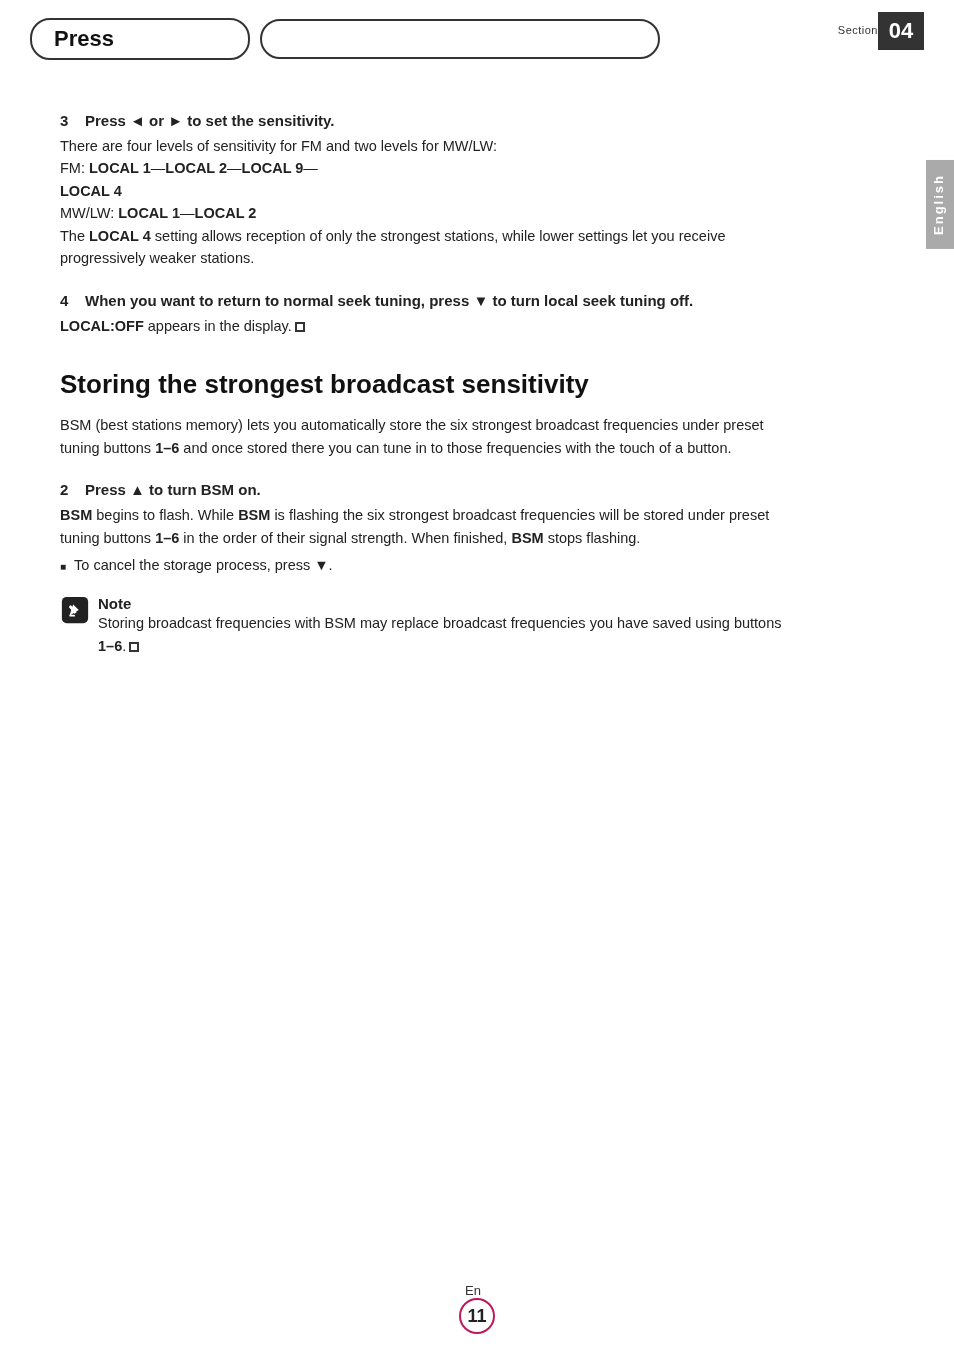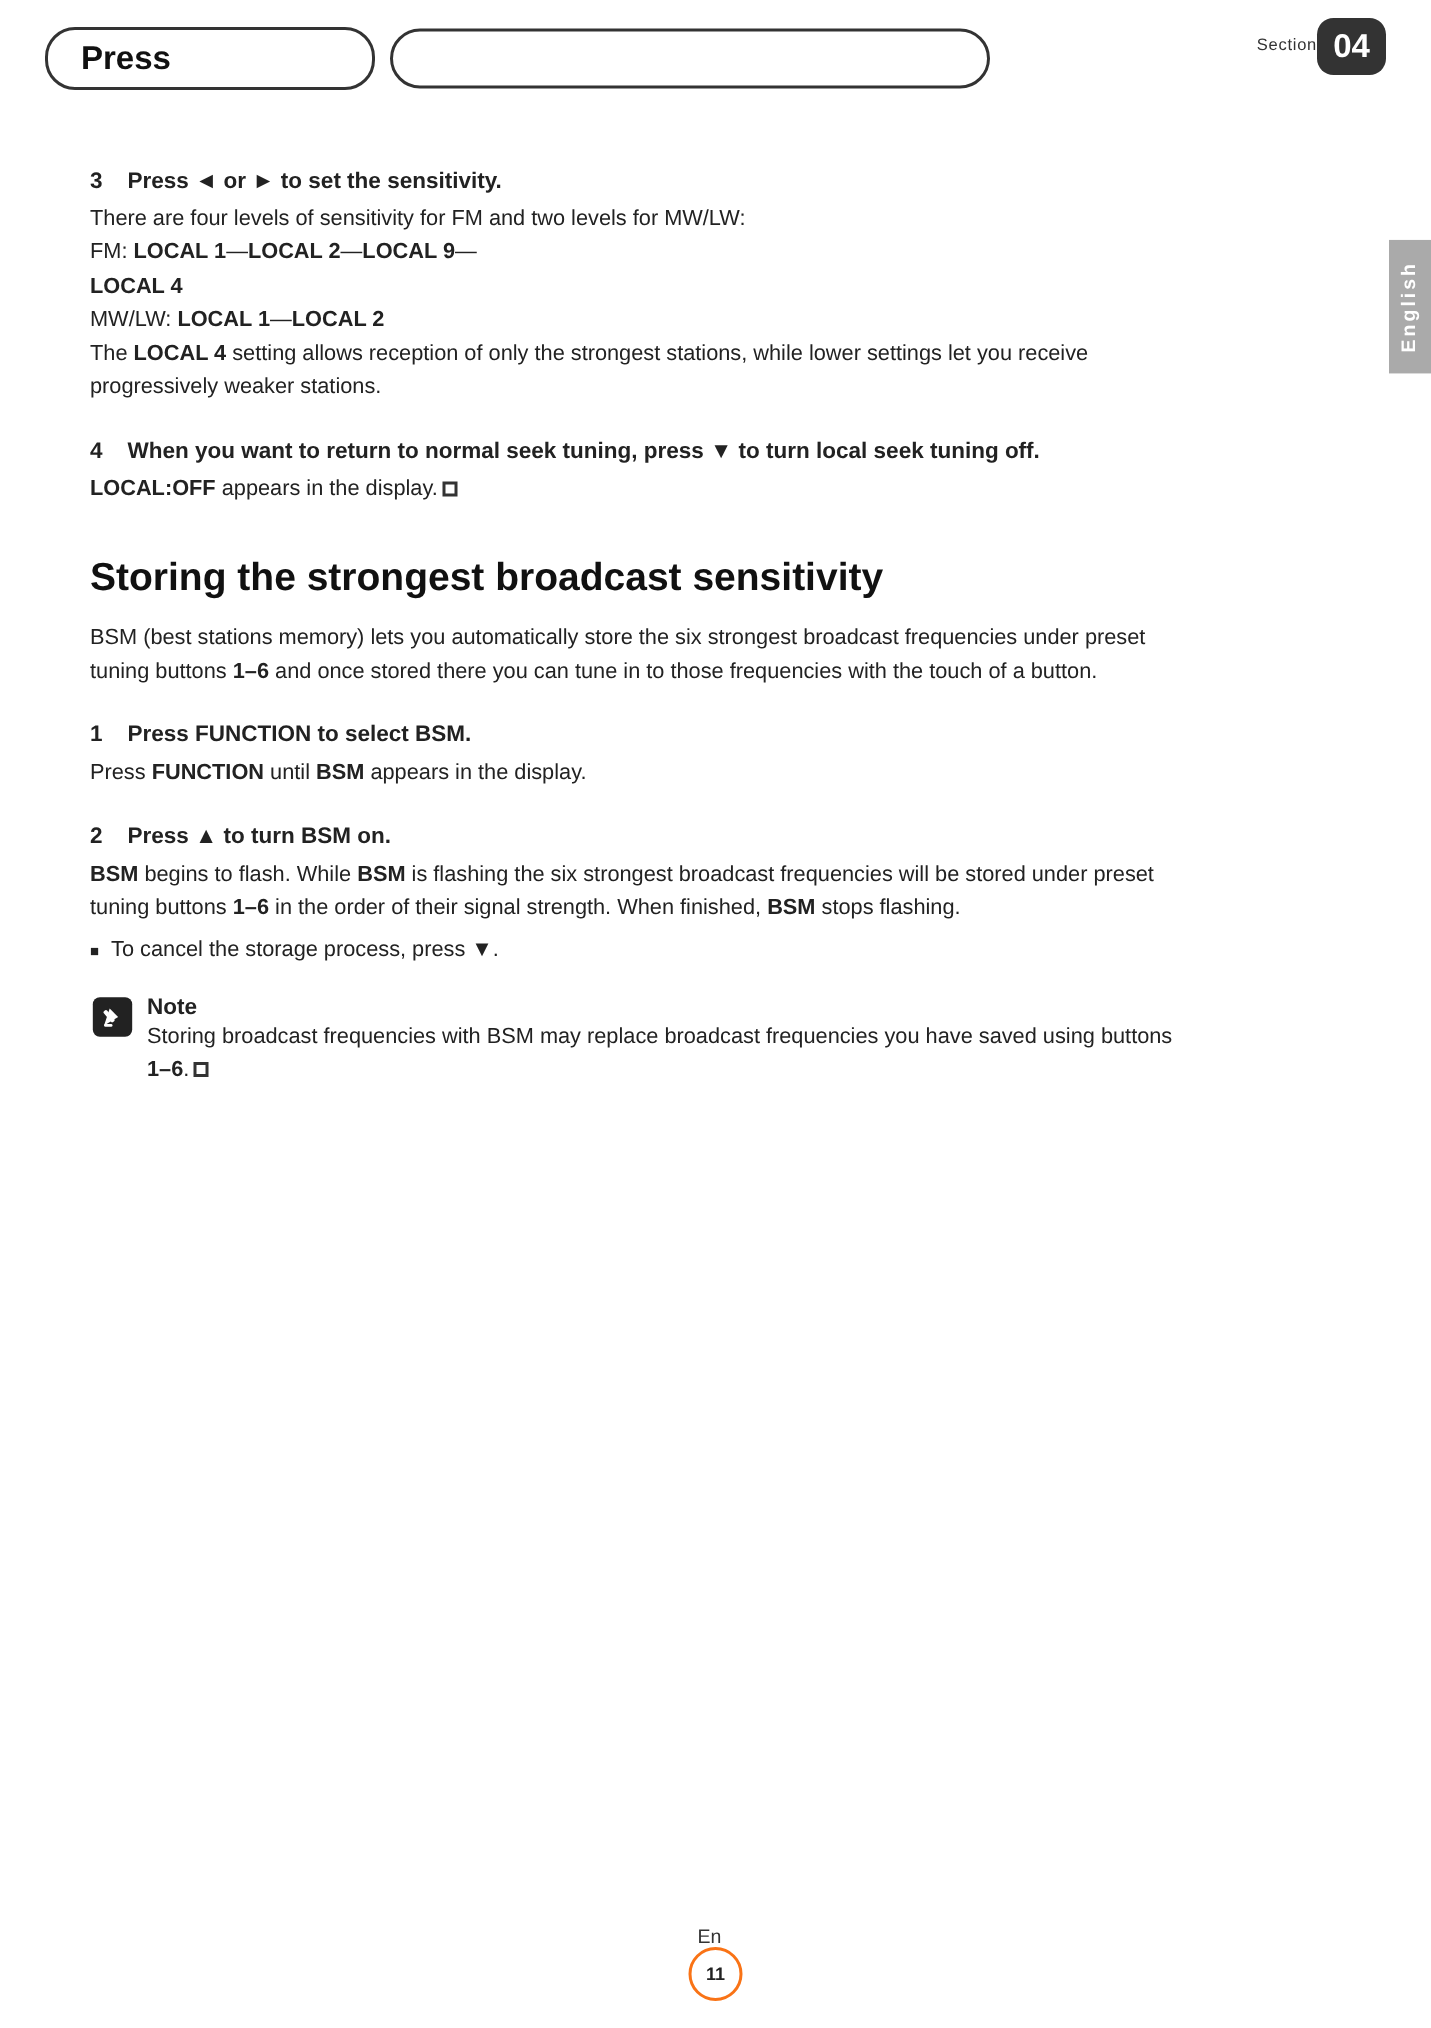--- a/index.html
+++ b/index.html
@@ -64,21 +64,21 @@
       letter-spacing: 0.5px;
     }
 
     .section-number {
       background: #333;
       color: #fff;
       font-size: 22px;
       font-weight: bold;
       width: 46px;
       height: 38px;
-      border-radius: 11px;
+      border-radius: 0;
       display: flex;
       align-items: center;
       justify-content: center;
       margin-top: 2px;
       text-align: center;
     }
 
     
     .sidebar-english {
       position: absolute;
@@ -206,28 +206,28 @@
       flex-direction: column;
     }
 
     .footer-en {
       font-size: 13px;
       color: #333;
       margin-right: 8px;
     }
 
     .footer-page {
-      border: 2px solid #f97316;
+      border: 2px solid #be185d;
       border-radius: 50%;
       width: 36px;
       height: 36px;
       display: flex;
       align-items: center;
       justify-content: center;
-      font-size: 12px;
+      font-size: 18px;
       font-weight: bold;
       color: #222;
     }
 
     
     .end-symbol {
       display: inline-block;
       width: 10px;
       height: 10px;
       border: 2px solid #333;
@@ -276,28 +276,20 @@
     </div>
 
     <div class="section-divider">
       <div class="big-heading">Storing the strongest broadcast sensitivity</div>
     </div>
 
     <div class="intro-text">
       BSM (best stations memory) lets you automatically store the six strongest broadcast frequencies under preset tuning buttons <b>1–6</b> and once stored there you can tune in to those frequencies with the touch of a button.
     </div>
 
-    <div style="margin-top:10px;">
-      <div class="step-heading">
-        <b>1&nbsp;&nbsp;&nbsp;&nbsp;Press FUNCTION to select BSM.</b>
-      </div>
-      <div class="step-text">
-        Press <b>FUNCTION</b> until <b>BSM</b> appears in the display.
-      </div>
-    </div>
 
     <div style="margin-top:14px;">
       <div class="step-heading">
         <b>2&nbsp;&nbsp;&nbsp;&nbsp;Press ▲ to turn BSM on.</b>
       </div>
       <div class="step-text">
         <b>BSM</b> begins to flash. While <b>BSM</b> is flashing the six strongest broadcast frequencies will be stored under preset tuning buttons <b>1–6</b> in the order of their signal strength. When finished, <b>BSM</b> stops flashing.
       </div>
       <div class="bullet-item">
         To cancel the storage process, press ▼.

